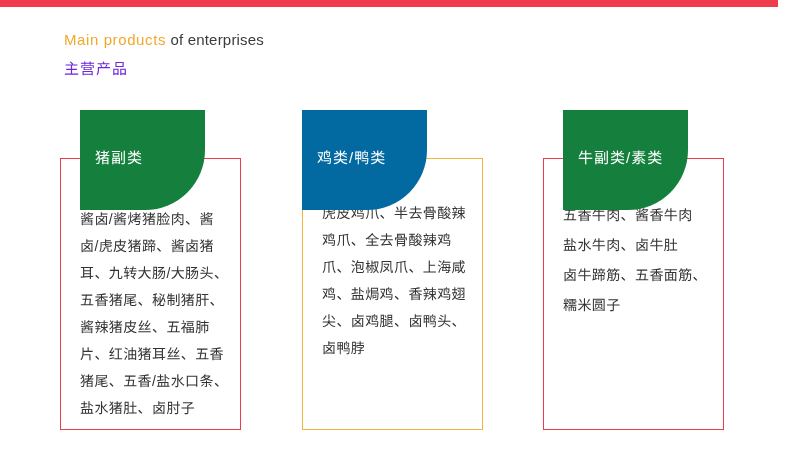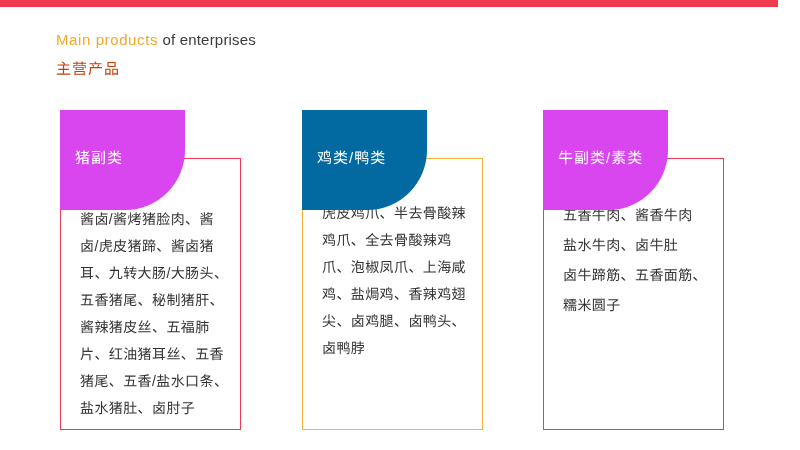--- a/index.html
+++ b/index.html
@@ -29,39 +29,39 @@
     top: 0;
     right: 0;
     width: 22px;
     height: 7px;
     background: #ffffff;
   }
 
   
   .heading {
     position: absolute;
-    left: 56px;
+    left: 64px;
     top: 30px;
   }
   .heading-en {
     font-size: 15px;
     line-height: 20px;
     color: #3b3b3b;
     letter-spacing: 0.2px;
     white-space: nowrap;
   }
   .heading-en .accent {
     color: #f0a92b;
     letter-spacing: 0.6px;
   }
   .heading-cn {
     margin-top: 8px;
     font-size: 15px;
     line-height: 22px;
-    color: #c2410c;
+    color: #6d28d9;
     letter-spacing: 1px;
   }
 
   
   .cards {
     position: absolute;
     left: 0;
     top: 110px;
     width: 800px;
     height: 330px;
@@ -89,21 +89,21 @@
   .card-tab-label {
     position: absolute;
     left: 15px;
     top: 38px;
     font-size: 15px;
     line-height: 20px;
     color: #ffffff;
     letter-spacing: 1px;
     white-space: nowrap;
   }
-  .tab-red { background: #d946ef; }
+  .tab-red { background: #15803d; margin-left: 20px; }
   .tab-yellow { background: #0369a1; }
 
   
   .card-body {
     position: absolute;
     top: 48px;
     left: 0;
     width: 181px;
     min-height: 272px;
     border: 1px solid #ef3b4d;

